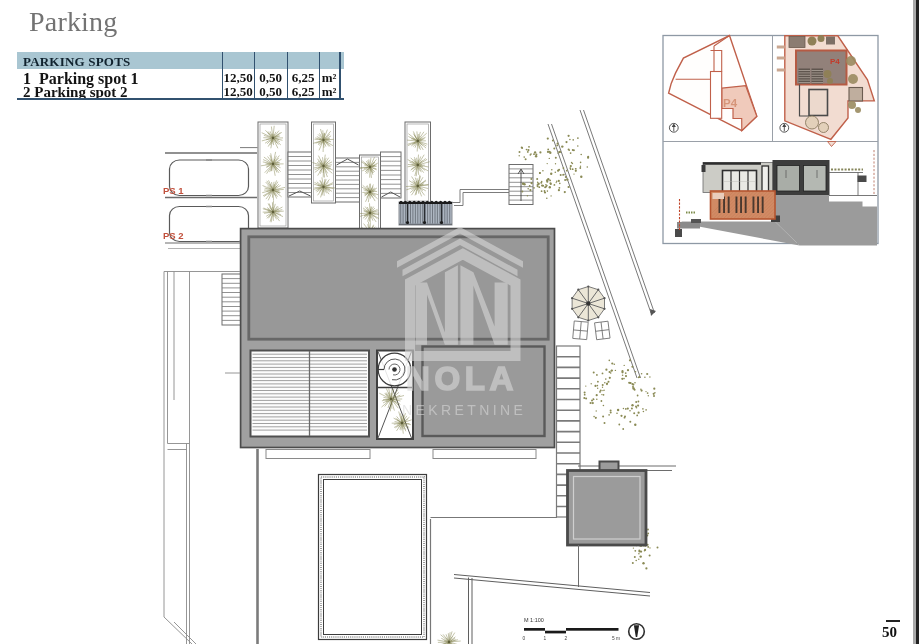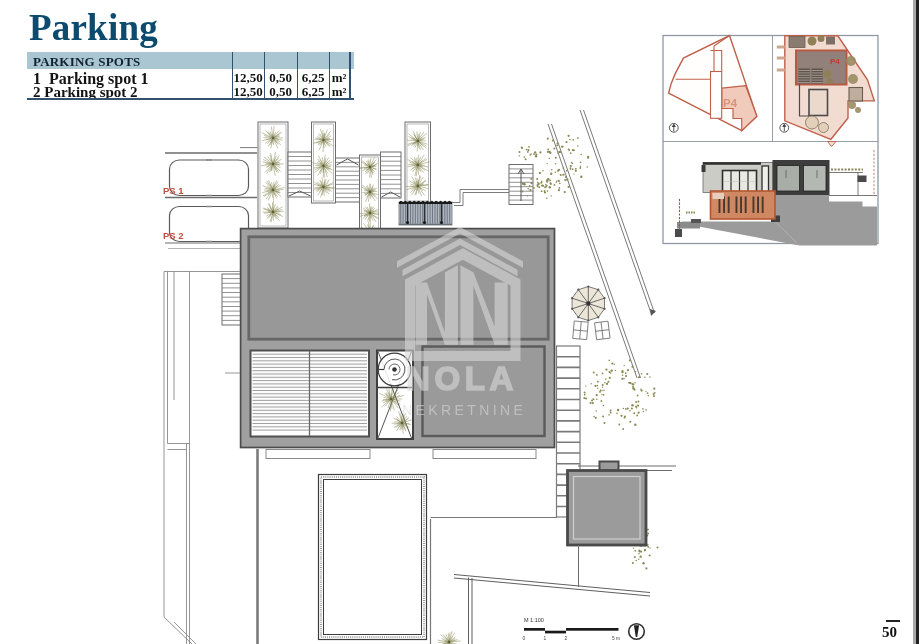--- a/index.html
+++ b/index.html
@@ -1,20 +1,20 @@
 <!DOCTYPE html>
 <html><head><meta charset="utf-8"><style>
 html,body{margin:0;padding:0;width:919px;height:644px;background:#ffffff;overflow:hidden}
 body{font-family:"Liberation Serif",serif;position:relative}
 .abs{position:absolute}
 </style></head><body>
 
-<div class="abs" style="left:29px;top:6px;font-size:37px;font-weight:bold;color:#0c4a6e;letter-spacing:0.2px">Parking</div>
-
-<div class="abs" style="left:27px;top:52px;width:327px;height:51px">
+<div class="abs" style="left:29px;top:6px;font-size:28px;font-weight:normal;color:#737373;letter-spacing:0.2px">Parking</div>
+
+<div class="abs" style="left:17px;top:52px;width:327px;height:51px">
 
   <div class="abs" style="left:0;top:0;width:327px;height:16.5px;background:#a9c6d2"></div>
   <div class="abs" style="left:6px;top:2px;font-size:13px;font-weight:bold;color:#10222e;letter-spacing:0.2px">PARKING SPOTS</div>
 
   <div class="abs" style="left:6px;top:17.5px;font-size:16px;font-weight:bold;color:#131313">1&nbsp;&nbsp;Parking spot 1</div>
   <div class="abs" style="left:205px;top:17.5px;width:32px;text-align:center;font-size:13px;font-weight:bold;color:#131313">12,50</div>
   <div class="abs" style="left:237px;top:17.5px;width:33px;text-align:center;font-size:13px;font-weight:bold;color:#131313">0,50</div>
   <div class="abs" style="left:270px;top:17.5px;width:32px;text-align:center;font-size:13px;font-weight:bold;color:#131313">6,25</div>
   <div class="abs" style="left:302px;top:17.5px;width:20px;text-align:center;font-size:13px;font-weight:bold;color:#131313">m²</div>
 

